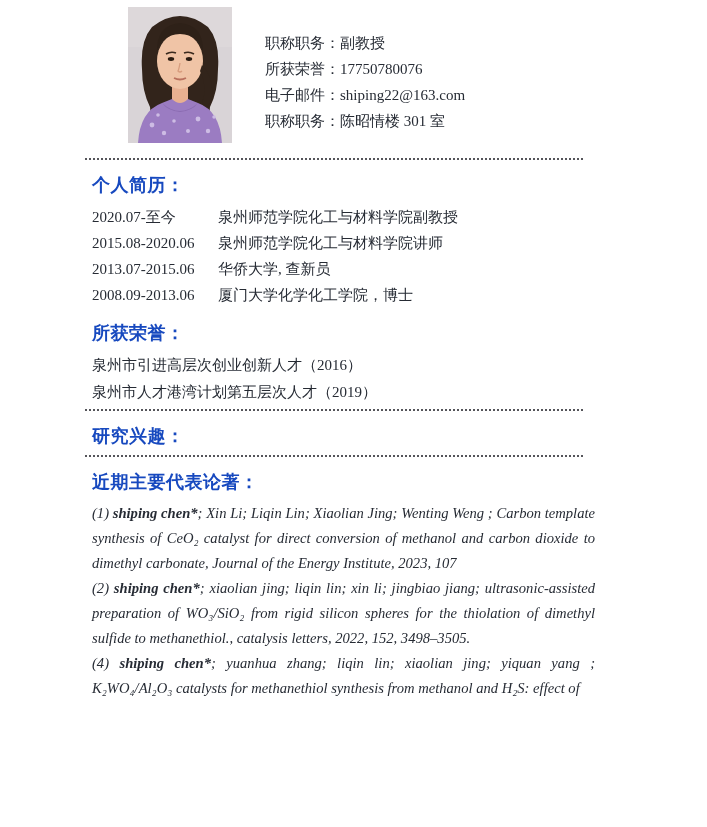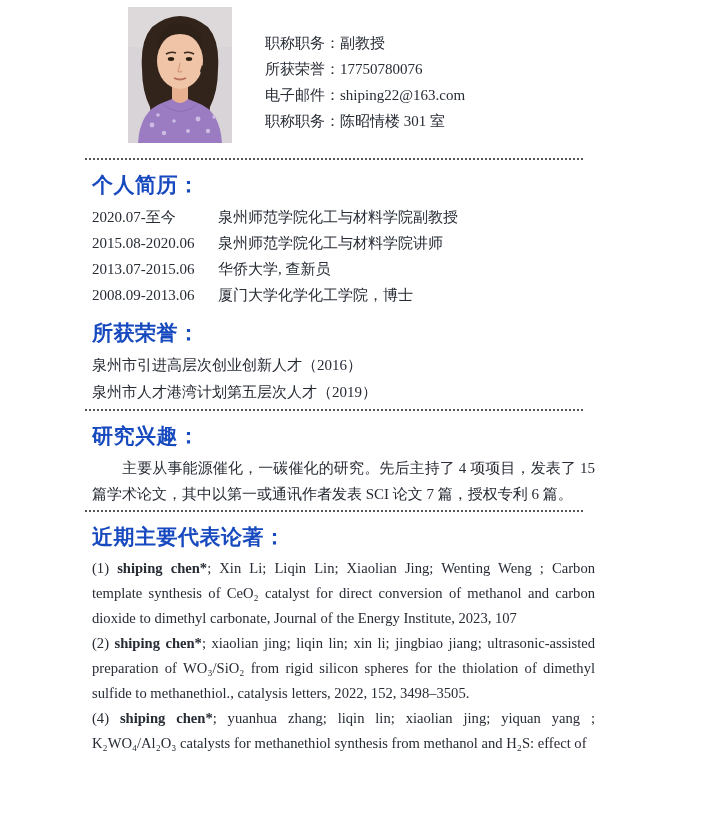--- a/index.html
+++ b/index.html
@@ -20,41 +20,41 @@
 
   
   .divider{height:0;border-top:2px dotted #55555a;width:498px;margin-left:-7px;}
   .div1{margin-top:15px;}
   .div2{margin-top:3px;}
   .div3{margin-top:3px;}
 
   
   .sec-title{
     font-family:"Liberation Sans","DejaVu Sans",sans-serif;
-    font-weight:bold;font-size:21px;line-height:20px;
+    font-weight:bold;font-size:18px;line-height:20px;
     color:#1749bf;margin:15px 0 9px 0;letter-spacing:0.5px;
   }
 
   
   .resume-rows{font-size:15px;line-height:26px;}
   .resume-row{white-space:nowrap;}
   .period{display:inline-block;width:126px;}
 
   
   .honors-list{font-size:15px;line-height:27px;}
 
   
   .interests-text{
     font-size:15px;line-height:26px;margin:6px 0 0 0;
     text-indent:2em;text-align:justify;
   }
 
   
   .pubs{font-size:14.6px;line-height:25px;margin-top:3px;}
-  .pub{margin:0;text-align:justify;}
+  .pub{margin:0;text-align:justify;font-style:italic;}
   .pub b{font-weight:bold;}
 </style>
 </head>
 <body>
 
 <div class="page">
   <div class="content">
 
     <div class="top">
       <div class="photo">
@@ -121,21 +121,20 @@
       <div class="honors-list">
         <div>泉州市引进高层次创业创新人才（2016）</div>
         <div>泉州市人才港湾计划第五层次人才（2019）</div>
       </div>
     </div>
 
     <div class="divider div2"></div>
 
     <div>
       <div class="sec-title">研究兴趣：</div>
-      <p class="interests-text">主要从事能源催化，一碳催化的研究。先后主持了 4 项项目，发表了 15 篇学术论文，其中以第一或通讯作者发表 SCI 论文 7 篇，授权专利 6 篇。</p>
     </div>
 
     <div class="divider div3"></div>
 
     <div>
       <div class="sec-title">近期主要代表论著：</div>
       <div class="pubs">
         <p class="pub"><span>(1) </span><b>shiping chen*</b><span>; Xin Li; Liqin Lin; Xiaolian Jing; Wenting Weng ; Carbon template synthesis of CeO₂ catalyst for direct conversion of methanol and carbon dioxide to dimethyl carbonate, Journal of the Energy Institute, 2023, 107</span></p>
         <p class="pub"><span>(2) </span><b>shiping chen*</b><span>; xiaolian jing; liqin lin; xin li; jingbiao jiang; ultrasonic-assisted preparation of WO₃/SiO₂ from rigid silicon spheres for the thiolation of dimethyl sulfide to methanethiol., catalysis letters, 2022, 152, 3498–3505.</span></p>
         <p class="pub"><span>(4) </span><b>shiping chen*</b><span>; yuanhua zhang; liqin lin; xiaolian jing; yiquan yang ; K₂WO₄/Al₂O₃ catalysts for methanethiol synthesis from methanol and H₂S: effect of</span></p>

